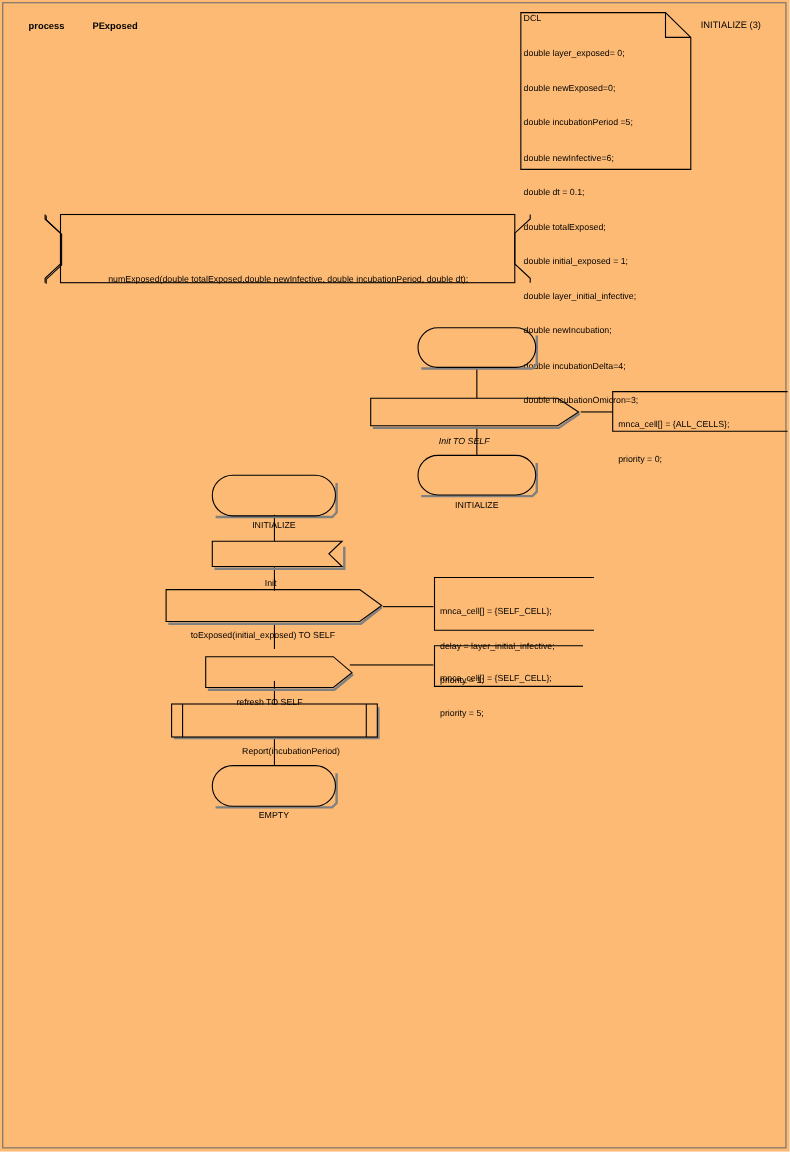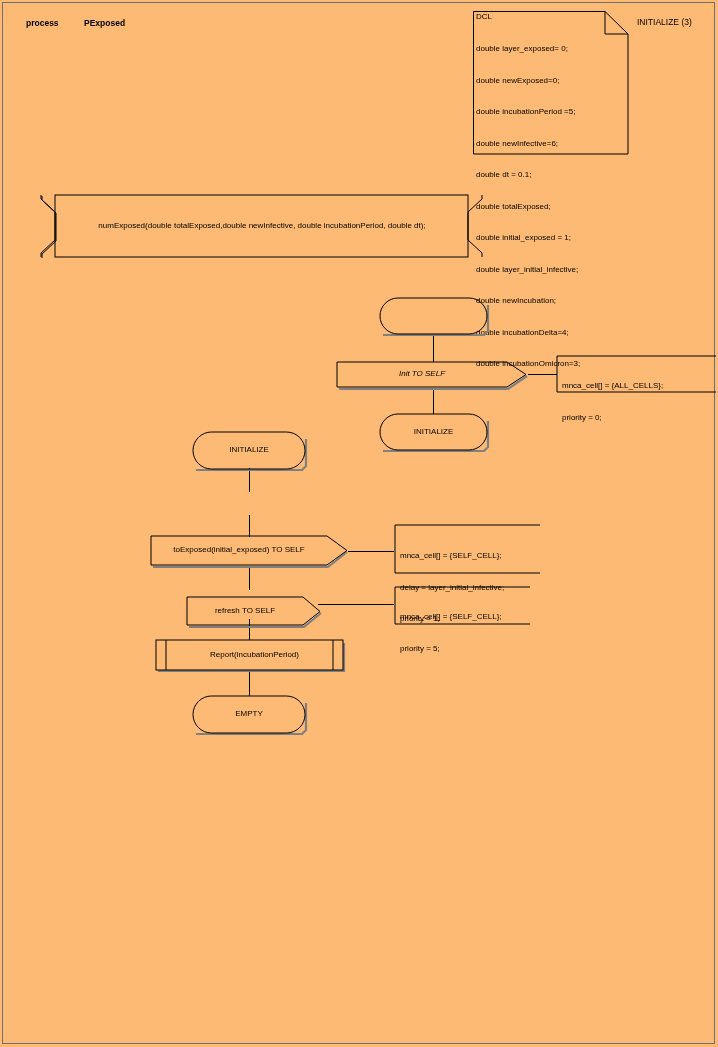--- a/index.html
+++ b/index.html
@@ -36,20 +36,21 @@
     white-space:pre;
   }
   .hdr-label{
     font-size:8.5px;
     color:#000;
     white-space:pre;
   }
   .center{
     display:flex;align-items:center;justify-content:center;
     text-align:left;
+    margin-top:28px;
   }
   svg{display:block;overflow:visible;}
   .shapefill{fill:#ffffff;}
   .stroke{stroke:#000000;stroke-width:1;fill:none;}
 </style>
 </head>
 <body>
 
 <div id="page">
 
@@ -139,20 +140,27 @@
   <div class="abs" style="left:318px;top:604px;width:76px;height:1px;background:#000;"></div>
 
   <div class="abs" style="left:192px;top:431px;">
     <svg width="118" height="41" viewBox="0 0 118 41">
       <path d="M4,39 L110,39 L114,35 L114,8" stroke="#808080" stroke-width="2.2" fill="none"></path>
       <rect x="1" y="1" width="112" height="37" rx="18.5" ry="18.5" class="shapefill stroke"></rect>
     </svg>
     <div class="abs txt center" style="left:1px;top:1px;width:112px;height:37px;">INITIALIZE</div>
   </div>
 
+  <div class="abs" style="left:192px;top:491px;">
+    <svg width="126" height="28" viewBox="0 0 126 28">
+      <path d="M3,26 L121,26 L121,6" stroke="#808080" stroke-width="2.2" fill="none"></path>
+      <path d="M1,1 L119,1 L107,12.5 L119,24 L1,24 Z" class="shapefill stroke"></path>
+    </svg>
+    <div class="abs txt center" style="left:1px;top:1px;width:106px;height:23px;">Init</div>
+  </div>
 
   <div class="abs" style="left:150px;top:535px;">
     <svg width="202" height="34" viewBox="0 0 202 34">
       <path d="M3,32 L178,32 L197,17" stroke="#808080" stroke-width="2.2" fill="none"></path>
       <path d="M1,1 L177,1 L197,15.5 L177,30 L1,30 Z" class="shapefill stroke"></path>
     </svg>
     <div class="abs txt center" style="left:1px;top:1px;width:176px;height:29px;">toExposed(initial_exposed) TO SELF</div>
   </div>
 
   <div class="abs" style="left:394px;top:524px;">
@@ -184,21 +192,21 @@
     </div>
   </div>
 
   <div class="abs" style="left:155px;top:639px;">
     <svg width="192" height="34" viewBox="0 0 192 34">
       <path d="M3,32 L189,32 L189,4" stroke="#808080" stroke-width="2.2" fill="none"></path>
       <rect x="1" y="1" width="187" height="30" class="shapefill stroke"></rect>
       <line x1="11" y1="1" x2="11" y2="31" class="stroke"></line>
       <line x1="178" y1="1" x2="178" y2="31" class="stroke"></line>
     </svg>
-    <div class="abs txt center" style="left:16px;top:1px;width:167px;height:30px;">Report(incubationPeriod)</div>
+    <div class="abs txt center" style="left:26px;top:1px;width:167px;height:30px;">Report(incubationPeriod)</div>
   </div>
 
   <div class="abs" style="left:192px;top:695px;">
     <svg width="118" height="41" viewBox="0 0 118 41">
       <path d="M4,39 L110,39 L114,35 L114,8" stroke="#808080" stroke-width="2.2" fill="none"></path>
       <rect x="1" y="1" width="112" height="37" rx="18.5" ry="18.5" class="shapefill stroke"></rect>
     </svg>
     <div class="abs txt center" style="left:1px;top:1px;width:112px;height:37px;">EMPTY</div>
   </div>
 

